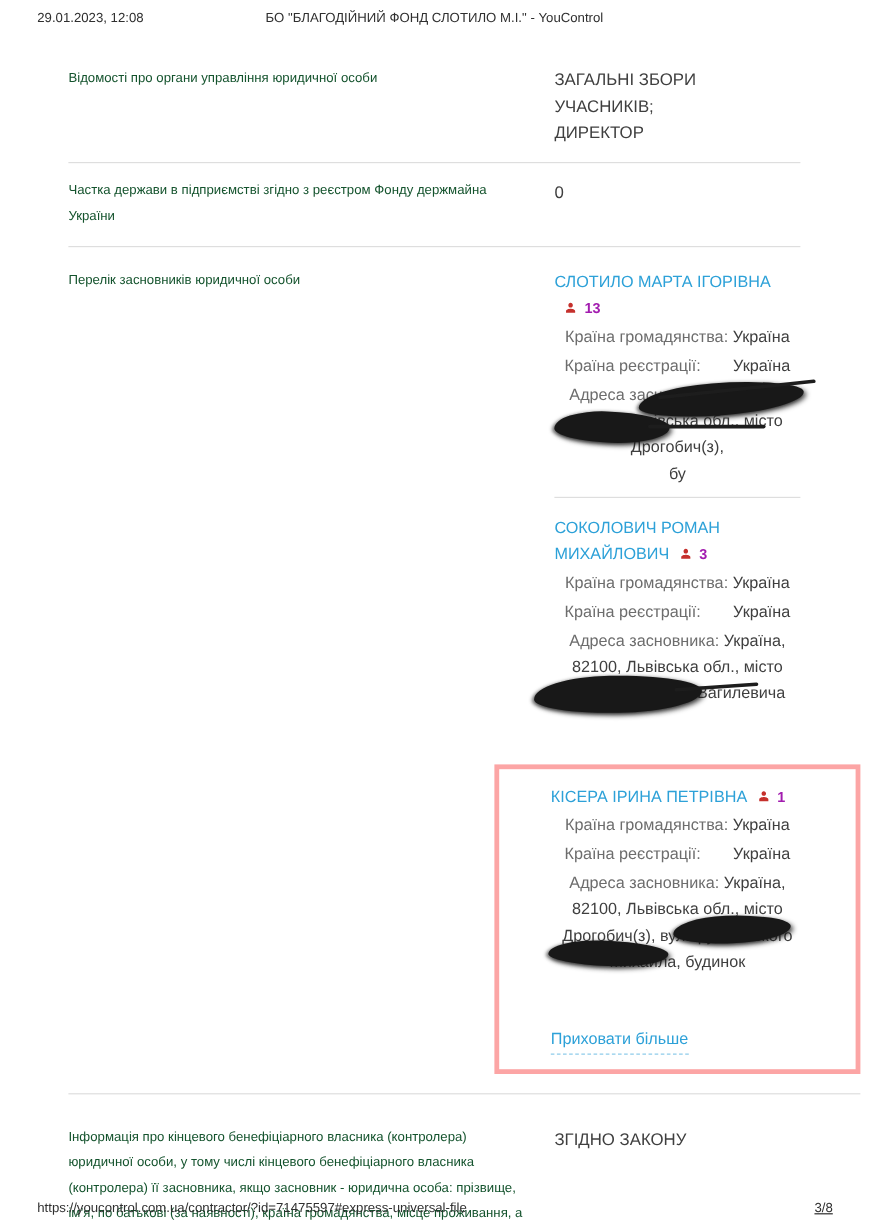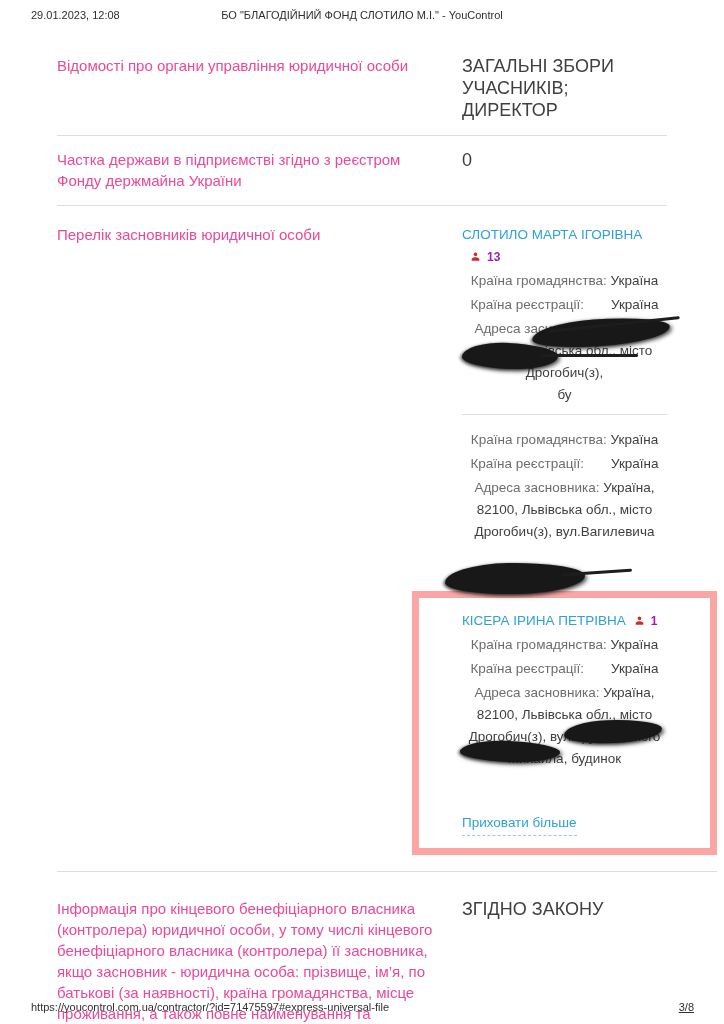--- a/index.html
+++ b/index.html
@@ -11,22 +11,22 @@
   .print-header { position:absolute; top:9px; left:0; right:0; height:16px; font-size:11px; color:#2f2f2f; }
   .print-header .datetime { position:absolute; left:31px; top:0; }
   .print-header .doc-title { text-align:center; }
   .print-footer { position:absolute; top:1001px; left:0; right:0; font-size:11px; color:#2f2f2f; }
   .print-footer .url { position:absolute; left:31px; top:0; }
   .print-footer .pageno { position:absolute; right:30px; top:0;text-decoration:underline; }
 
   
   .content { position:absolute; left:57px; top:48px; width:610px; }
   .row { display:flex; border-bottom:1px solid #dedede; padding:7px 0 14px; }
-  .col-label { width:405px; padding-right:20px; font-size:15px; line-height:21px; color:#ec4899; }
-  .col-value { width:205px; font-size:18px; line-height:22px; color:#3f3f3f; }
+  .col-label { width:405px; padding-right:20px; font-size:11px; line-height:21px; color:#14532d; }
+  .col-value { width:205px; font-size:14px; line-height:22px; color:#3f3f3f; }
   .val-line { display:block; }
 
   .row-state { padding-top:13px; }
   .row-founders { padding:18px 0 10px; border-bottom:none; }
   .row-benef { padding-top:16px; border-bottom:none; }
 
   
   .founders-col { width:205px; position:relative; }
   .founder { position:relative; font-size:13.5px; line-height:22px; color:#3f3f3f; }
   .founder-sep { border-bottom:1px solid #dedede; margin:8px 0 14px; }
@@ -40,21 +40,21 @@
   .flag .b { height:7px; background:#4584d6; }
   .flag .y { height:6px; background:#f5d212; }
   .info-line { margin-top:2px;text-align:center; }
 
   
   .scribble { position:absolute; background:#181818; border-radius:45% 55% 50% 50% / 60% 45% 55% 40%;
               box-shadow:2px 2px 4px rgba(20,20,20,.75), -2px 1px 3px rgba(40,40,40,.6); z-index:3; }
   .scr-tail { position:absolute; background:#1d1d1d; height:3px; border-radius:2px; z-index:3; }
 
   
-  .highlight-box { position:relative; border:7px solid #fca5a5; margin:14px -50px 16px -50px;
+  .highlight-box { position:relative; border:4px solid #fca5a5; margin:14px -50px 16px -50px;
                    padding:12px 43px 12px 43px; }
   .hide-more { display:inline-block; margin-top:16px; color:#2da1d8; font-size:13.5px;
                border-bottom:1px dashed #8ecbea; padding-bottom:1px; cursor:pointer; }
   .after-founders-sep { border-bottom:1px solid #dedede; margin-top:10px; }
 </style>
 </head>
 <body>
 
 <div class="page">
 
@@ -105,20 +105,25 @@
             <span class="val-line v">бу</span>
           </div>
           <div class="scribble" style="left:70px; top:95px; width:138px; height:27px; transform:rotate(-4deg);"></div>
           <div class="scr-tail" style="left:86px; top:99px; width:132px; transform:rotate(-6deg);"></div>
           <div class="scribble" style="left:0px; top:119px; width:96px; height:26px; transform:rotate(2deg);"></div>
           <div class="scr-tail" style="left:78px; top:130px; width:98px;"></div>
           <div class="founder-sep"></div>
         </div>
 
         <div class="founder">
+          <div>
+            <a class="f-name">СОКОЛОВИЧ РОМАН МИХАЙЛОВИЧ</a><span class="person-badge"><svg class="person-icon" viewBox="0 0 24 24">
+                  <path fill="#c5302c" d="M12 11.4c2.3 0 4.1-1.9 4.1-4.2S14.3 3 12 3 7.9 4.9 7.9 7.2s1.8 4.2 4.1 4.2zm0 2.1c-2.8 0-8.3 1.4-8.3 4.2V21h16.6v-3.3c0-2.8-5.5-4.2-8.3-4.2z"></path>
+                </svg><span class="p-count">3</span></span>
+          </div>
           <div class="info-line">
             <span class="lbl">Країна громадянства:</span>
             <span class="v">Україна</span>
           </div>
           <div class="info-line">
             <span class="lbl">Країна реєстрації:</span><span class="flag"><span class="b"></span><span class="y"></span></span><span class="v">Україна</span>
           </div>
           <div class="info-line">
             <span class="lbl">Адреса засновника:</span>
             <span class="v">Україна,</span>

